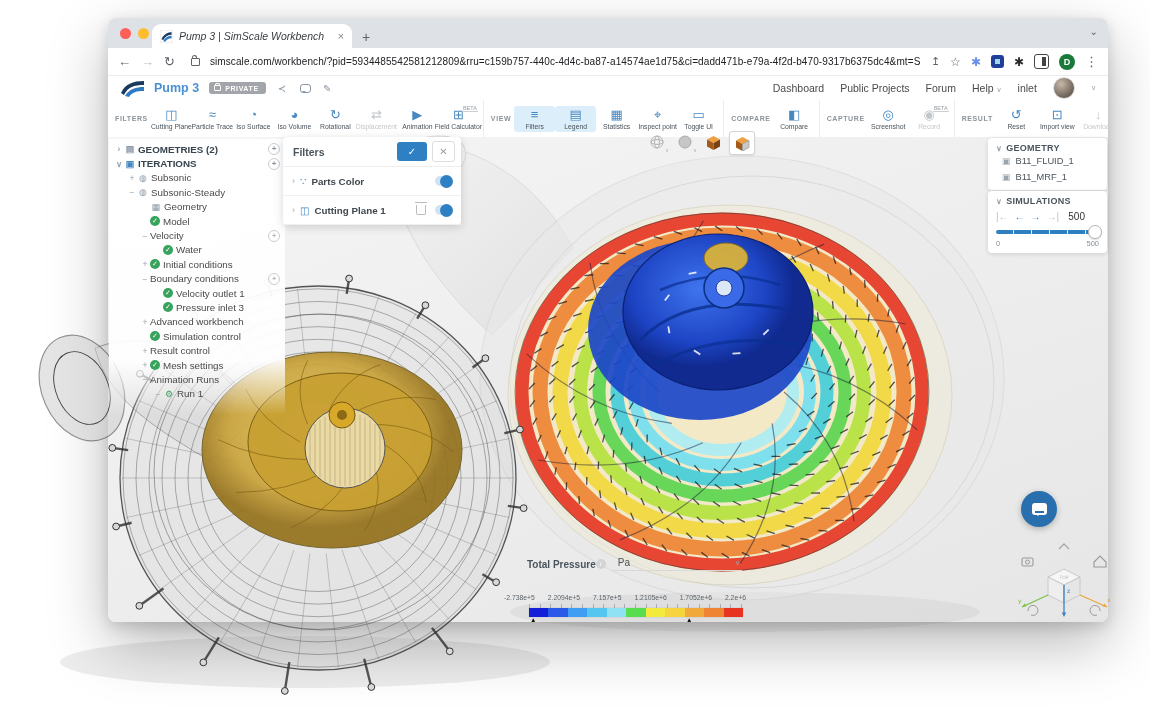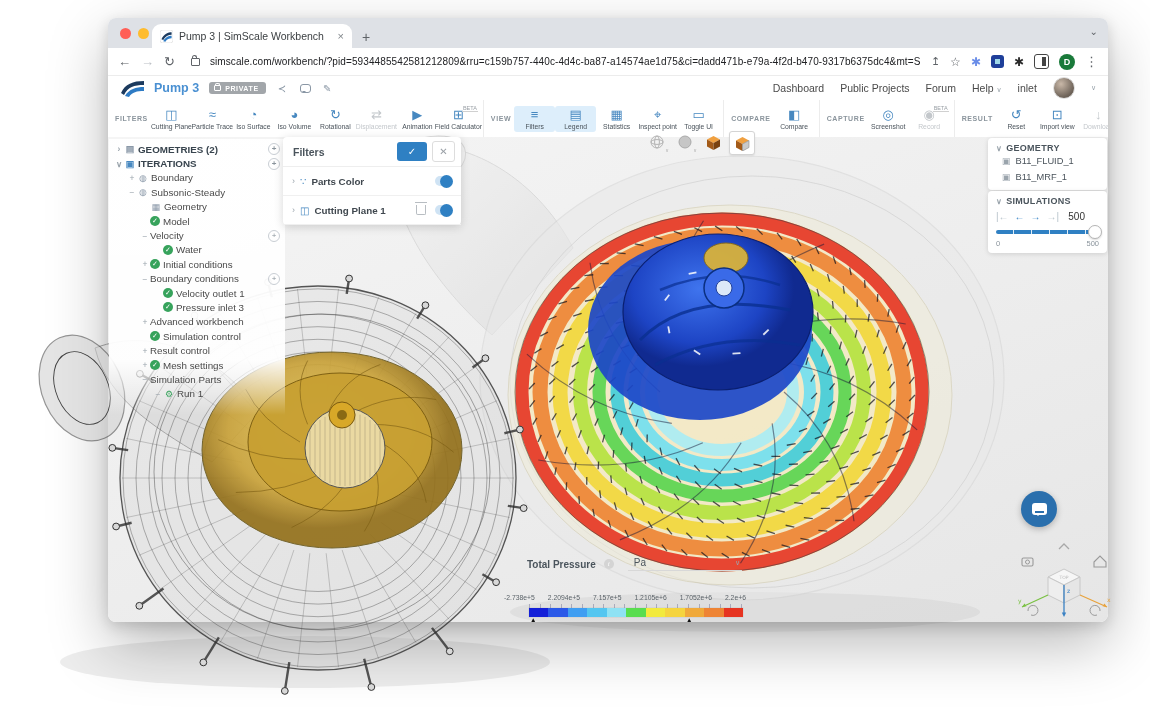--- a/index.html
+++ b/index.html
@@ -3,21 +3,21 @@
 <meta charset="utf-8">
 <style>
   html,body{margin:0;padding:0;width:1150px;height:716px;background:#fff;overflow:hidden;
     font-family:"Liberation Sans",sans-serif;-webkit-font-smoothing:antialiased;}
   
   #window{position:absolute;left:108px;top:18px;width:1000px;height:604px;border-radius:8px;
     background:#fff;box-shadow:0 22px 60px rgba(0,0,0,.28),0 4px 14px rgba(0,0,0,.14);z-index:1;}
   #tabbar{position:absolute;left:0;top:0;width:100%;height:30px;background:#dee1e6;border-radius:8px 8px 0 0;}
   .traffic{position:absolute;top:10px;width:11px;height:11px;border-radius:50%;}
   #tab{position:absolute;left:44px;bottom:0;width:200px;height:24px;background:#fff;border-radius:9px 9px 0 0;
-    display:flex;align-items:center;padding:0 8px;box-sizing:border-box;gap:6px;}
+    display:flex;align-items:center;padding:0 8px;box-sizing:border-box;gap:6px;font-style:italic;}
   #tab-title{font-size:10.5px;color:#3c4043;white-space:nowrap;overflow:hidden;text-overflow:ellipsis;flex:1;}
   .tab-close{color:#80868b;font-size:11px;cursor:default;}
   #newtab{position:absolute;left:254px;bottom:3px;color:#5f6368;font-size:14px;}
   #tabstrip-chevron{position:absolute;right:10px;top:8px;color:#5f6368;font-size:10px;}
   #urlrow{position:absolute;left:0;top:30px;width:100%;height:28px;background:#fff;display:flex;align-items:center;
     padding:0 10px;box-sizing:border-box;gap:10px;border-bottom:1px solid #ececec;}
   .nav-glyph{font-size:13px;color:#5f6368;}
   .nav-glyph.dim{color:#bdc1c6;}
   .padlock{width:7px;height:6px;border:1.3px solid #5f6368;border-radius:1px;position:relative;margin-left:6px;}
   .padlock::before{content:'';position:absolute;left:0.5px;top:-4px;width:3px;height:3px;border:1.3px solid #5f6368;
@@ -102,21 +102,21 @@
   #iter-controls{display:flex;align-items:center;gap:6px;margin:5px 0 4px 0;font-size:10px;}
   .iter-arrow{color:#3a85c6;} .iter-arrow.dim{color:#b8c4cc;}
   #iter-value{margin-left:auto;font-size:10px;color:#333;margin-right:14px;}
   #iter-slider{position:relative;height:12px;margin-top:2px;}
   #iter-track{position:absolute;left:0;top:4px;width:100%;height:3.5px;border-radius:2px;background:#2f80c3;
     background-image:repeating-linear-gradient(90deg,transparent 0 17px,rgba(255,255,255,.85) 17px 18px);}
   #iter-handle{position:absolute;right:-3px;top:-1px;width:12px;height:12px;border-radius:50%;background:#fff;
     border:1px solid #b5b5b5;box-shadow:0 1px 2px rgba(0,0,0,.15);}
   #iter-range{display:flex;justify-content:space-between;font-size:7.5px;color:#8a949c;margin-top:1px;}
   
-  #legend-title{position:absolute;left:527px;top:557px;width:215px;display:flex;align-items:center;gap:8px;}
+  #legend-title{position:absolute;left:527px;top:557px;width:215px;display:flex;align-items:center;}
   #legend-field{font-size:10px;font-weight:bold;color:#4a545c;}
   .info-dot{width:10px;height:10px;border-radius:50%;background:#d4d4d4;color:#fff;font-size:7px;font-style:italic;
     display:flex;align-items:center;justify-content:center;font-family:"Liberation Serif",serif;}
   #legend-unit-select{flex:1;display:flex;align-items:center;justify-content:space-between;border-bottom:1px solid #d8d8d8;
     padding:0 2px 2px 6px;margin-left:6px;}
   #legend-unit{font-size:10px;color:#4a545c;}
   #legend-unit-caret{font-size:7px;color:#9aa4ac;}
   #legend-values{position:absolute;left:504px;top:594px;width:242px;display:flex;justify-content:space-between;}
   .lv{font-size:6.8px;color:#5a6268;}
   #legend-ticks{position:absolute;left:529px;top:604px;width:214px;height:4px;
@@ -757,21 +757,21 @@
     </div>
     <div class="tree-row head" style="padding-left: 5px;">
       <span class="tw-exp">∨</span>
       <span class="tw-ico" style="color: rgb(71, 136, 192);">▣</span>
       <span>ITERATIONS</span>
       <span class="tw-add">+</span>
     </div>
     <div class="tree-row" style="padding-left: 18px;">
       <span class="tw-exp">+</span>
       <span class="tw-ico" style="color: rgb(138, 152, 168);">◍</span>
-      <span>Boundary</span>
+      <span>Subsonic</span>
     </div>
     <div class="tree-row" style="padding-left: 18px;">
       <span class="tw-exp">−</span>
       <span class="tw-ico" style="color: rgb(138, 152, 168);">◍</span>
       <span>Subsonic-Steady</span>
     </div>
     <div class="tree-row" style="padding-left: 31px;">
       <span class="tw-exp"></span>
       <span class="tw-ico" style="color: rgb(138, 152, 168);">▦</span>
       <span>Geometry</span>
@@ -824,21 +824,21 @@
       <span class="tw-exp">+</span>
       <span>Result control</span>
     </div>
     <div class="tree-row" style="padding-left: 31px;">
       <span class="tw-exp">+</span>
       <span class="tw-check">✓</span>
       <span>Mesh settings</span>
     </div>
     <div class="tree-row" style="padding-left: 31px;">
       <span class="tw-exp">−</span>
-      <span>Simulation Parts</span>
+      <span>Animation Runs</span>
     </div>
     <div class="tree-row" style="padding-left: 44px;">
       <span class="tw-exp">−</span>
       <span class="tw-ico" style="color: rgb(55, 163, 92);">⚙</span>
       <span>Run 1</span>
     </div>
   </div>
 
 <div id="filters-panel" class="overlay">
   <div id="fp-head">

